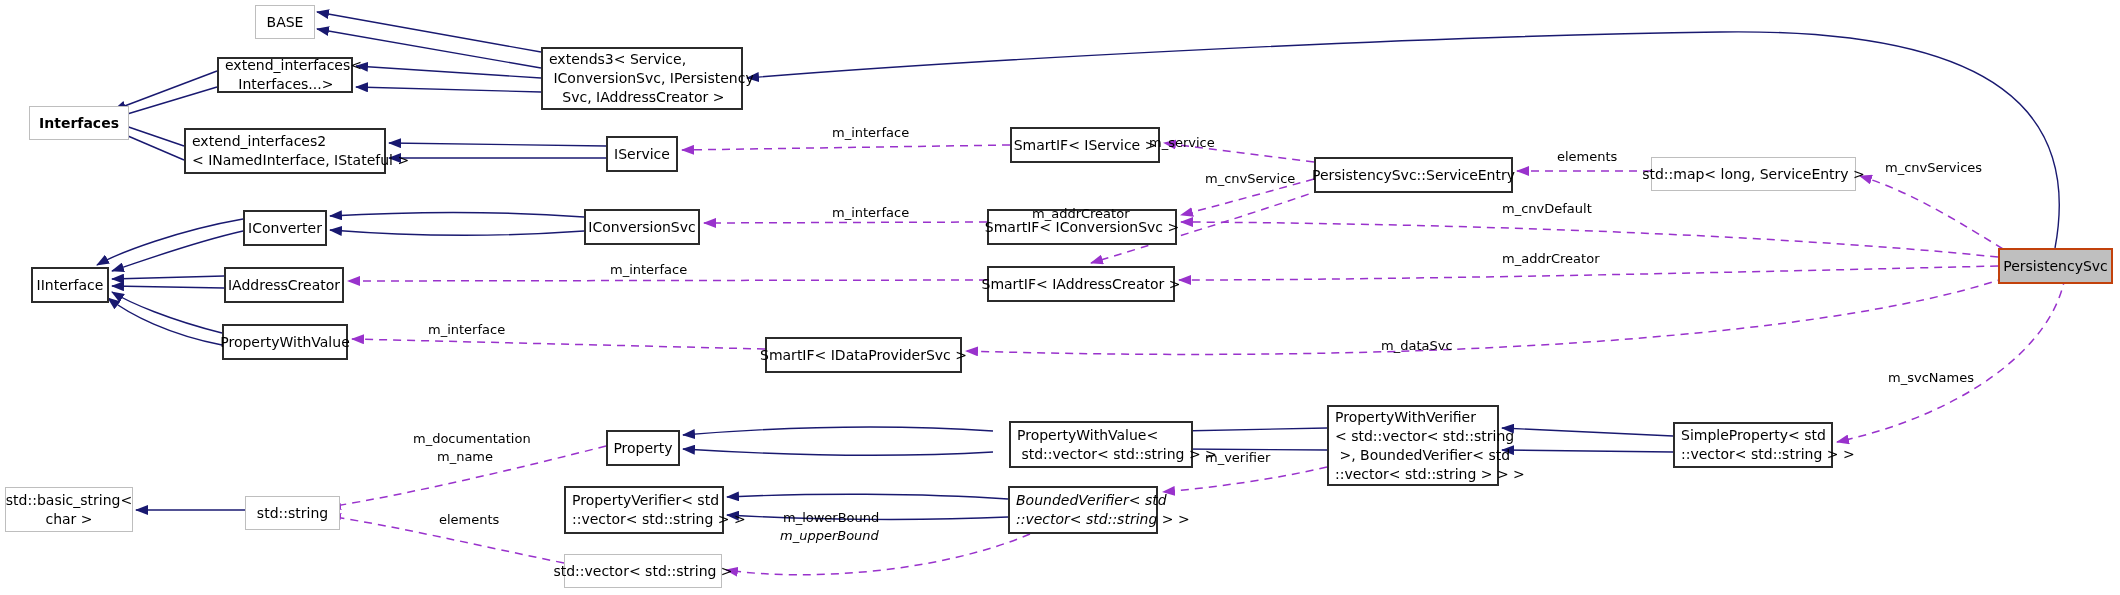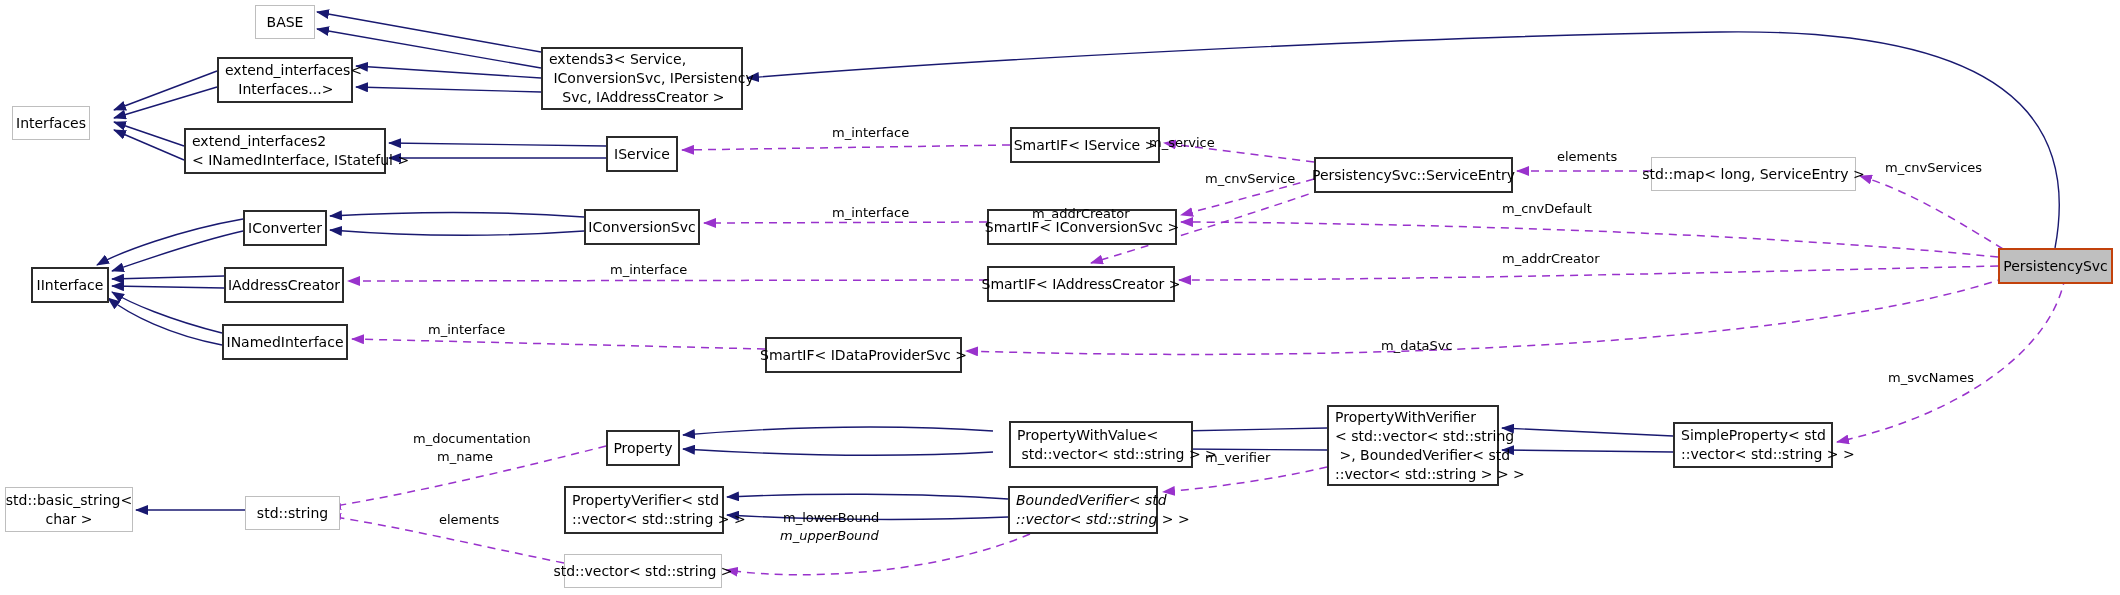--- a/index.html
+++ b/index.html
@@ -73,36 +73,36 @@
         <path d="M 2005,278 C 1820,340 1400,364 966,351" class="dashed" marker-end="url(#arrow-dashed)"></path>
         <path d="M 2065,277 C 2052,350 1960,415 1837,442" class="dashed" marker-end="url(#arrow-dashed)"></path>
         <path d="M 606,446 C 520,468 410,494 329,507" class="dashed" marker-end="url(#arrow-dashed)"></path>
         <path d="M 564,563 C 480,546 400,527 329,516" class="dashed" marker-end="url(#arrow-dashed)"></path>
         <path d="M 1327,467 C 1280,478 1220,487 1163,492" class="dashed" marker-end="url(#arrow-dashed)"></path>
         <path d="M 1030,534 C 940,572 810,582 726,570" class="dashed" marker-end="url(#arrow-dashed)"></path>
       </g>
   </svg>
   <div id="node-layer">
       <div class="node node-external center" style="left: 255px; top: 5px; width: 60px; height: 26px;"><div>BASE</div></div>
-      <div class="node node-class" style="left: 217px; top: 57px; width: 136px; height: 46px;"><div>extend_interfaces&lt;</div><div>   Interfaces...&gt;</div></div>
-      <div class="node node-external center" style="left: 12px; top: 106px; width: 78px; height: 27px;"><div>Interfaces</div></div>
+      <div class="node node-class" style="left: 217px; top: 57px; width: 136px; height: 36px;"><div>extend_interfaces&lt;</div><div>   Interfaces...&gt;</div></div>
+      <div class="node node-external center" style="left: 29px; top: 106px; width: 100px; height: 27px; font-weight: bold;"><div>Interfaces</div></div>
       <div class="node node-class" style="left: 184px; top: 128px; width: 202px; height: 46px;"><div>extend_interfaces2</div><div>&lt; INamedInterface, IStateful &gt;</div></div>
       <div class="node node-class" style="left: 541px; top: 47px; width: 202px; height: 63px;"><div>extends3&lt; Service,</div><div> IConversionSvc, IPersistency</div><div>   Svc, IAddressCreator &gt;</div></div>
       <div class="node node-class center" style="left: 606px; top: 136px; width: 72px; height: 28px;"><div>IService</div></div>
       <div class="node node-class center" style="left: 1010px; top: 127px; width: 150px; height: 28px;"><div>SmartIF&lt; IService &gt;</div></div>
       <div class="node node-class center" style="left: 1314px; top: 157px; width: 199px; height: 28px;"><div>PersistencySvc::ServiceEntry</div></div>
       <div class="node node-external center" style="left: 1651px; top: 157px; width: 205px; height: 27px;"><div>std::map&lt; long, ServiceEntry &gt;</div></div>
       <div class="node node-main center" style="left: 1998px; top: 248px; width: 115px; height: 29px;"><div>PersistencySvc</div></div>
       <div class="node node-class center" style="left: 243px; top: 210px; width: 84px; height: 27px;"><div>IConverter</div></div>
       <div class="node node-class center" style="left: 584px; top: 209px; width: 116px; height: 29px;"><div>IConversionSvc</div></div>
       <div class="node node-class center" style="left: 987px; top: 209px; width: 190px; height: 27px;"><div>SmartIF&lt; IConversionSvc &gt;</div></div>
       <div class="node node-class center" style="left: 31px; top: 267px; width: 78px; height: 28px;"><div>IInterface</div></div>
       <div class="node node-class center" style="left: 224px; top: 267px; width: 120px; height: 27px;"><div>IAddressCreator</div></div>
       <div class="node node-class center" style="left: 987px; top: 266px; width: 188px; height: 28px;"><div>SmartIF&lt; IAddressCreator &gt;</div></div>
-      <div class="node node-class center" style="left: 222px; top: 324px; width: 126px; height: 28px;"><div>INamedInterface</div></div>
+      <div class="node node-class center" style="left: 222px; top: 324px; width: 126px; height: 28px;"><div>PropertyWithValue</div></div>
       <div class="node node-class center" style="left: 765px; top: 337px; width: 197px; height: 28px;"><div>SmartIF&lt; IDataProviderSvc &gt;</div></div>
       <div class="node node-class center" style="left: 606px; top: 430px; width: 74px; height: 28px;"><div>Property</div></div>
       <div class="node node-class" style="left: 993px; top: 421px; width: 184px; height: 47px; margin-left: 16px;"><div>PropertyWithValue&lt;</div><div> std::vector&lt; std::string &gt; &gt;</div></div>
       <div class="node node-class" style="left: 1327px; top: 405px; width: 172px; height: 81px;"><div>PropertyWithVerifier</div><div>&lt; std::vector&lt; std::string</div><div> &gt;, BoundedVerifier&lt; std</div><div>::vector&lt; std::string &gt; &gt; &gt;</div></div>
       <div class="node node-class" style="left: 1673px; top: 422px; width: 160px; height: 46px;"><div>SimpleProperty&lt; std</div><div>::vector&lt; std::string &gt; &gt;</div></div>
       <div class="node node-class" style="left: 564px; top: 486px; width: 160px; height: 48px;"><div>PropertyVerifier&lt; std</div><div>::vector&lt; std::string &gt; &gt;</div></div>
       <div class="node node-class" style="left: 1008px; top: 486px; width: 150px; height: 48px; font-style: italic;"><div>BoundedVerifier&lt; std</div><div>::vector&lt; std::string &gt; &gt;</div></div>
       <div class="node node-external center" style="left: 5px; top: 487px; width: 128px; height: 45px;"><div>std::basic_string&lt;</div><div>char &gt;</div></div>
       <div class="node node-external center" style="left: 245px; top: 496px; width: 95px; height: 27px;"><div>std::string</div></div>
       <div class="node node-external center" style="left: 564px; top: 554px; width: 158px; height: 28px;"><div>std::vector&lt; std::string &gt;</div></div>

